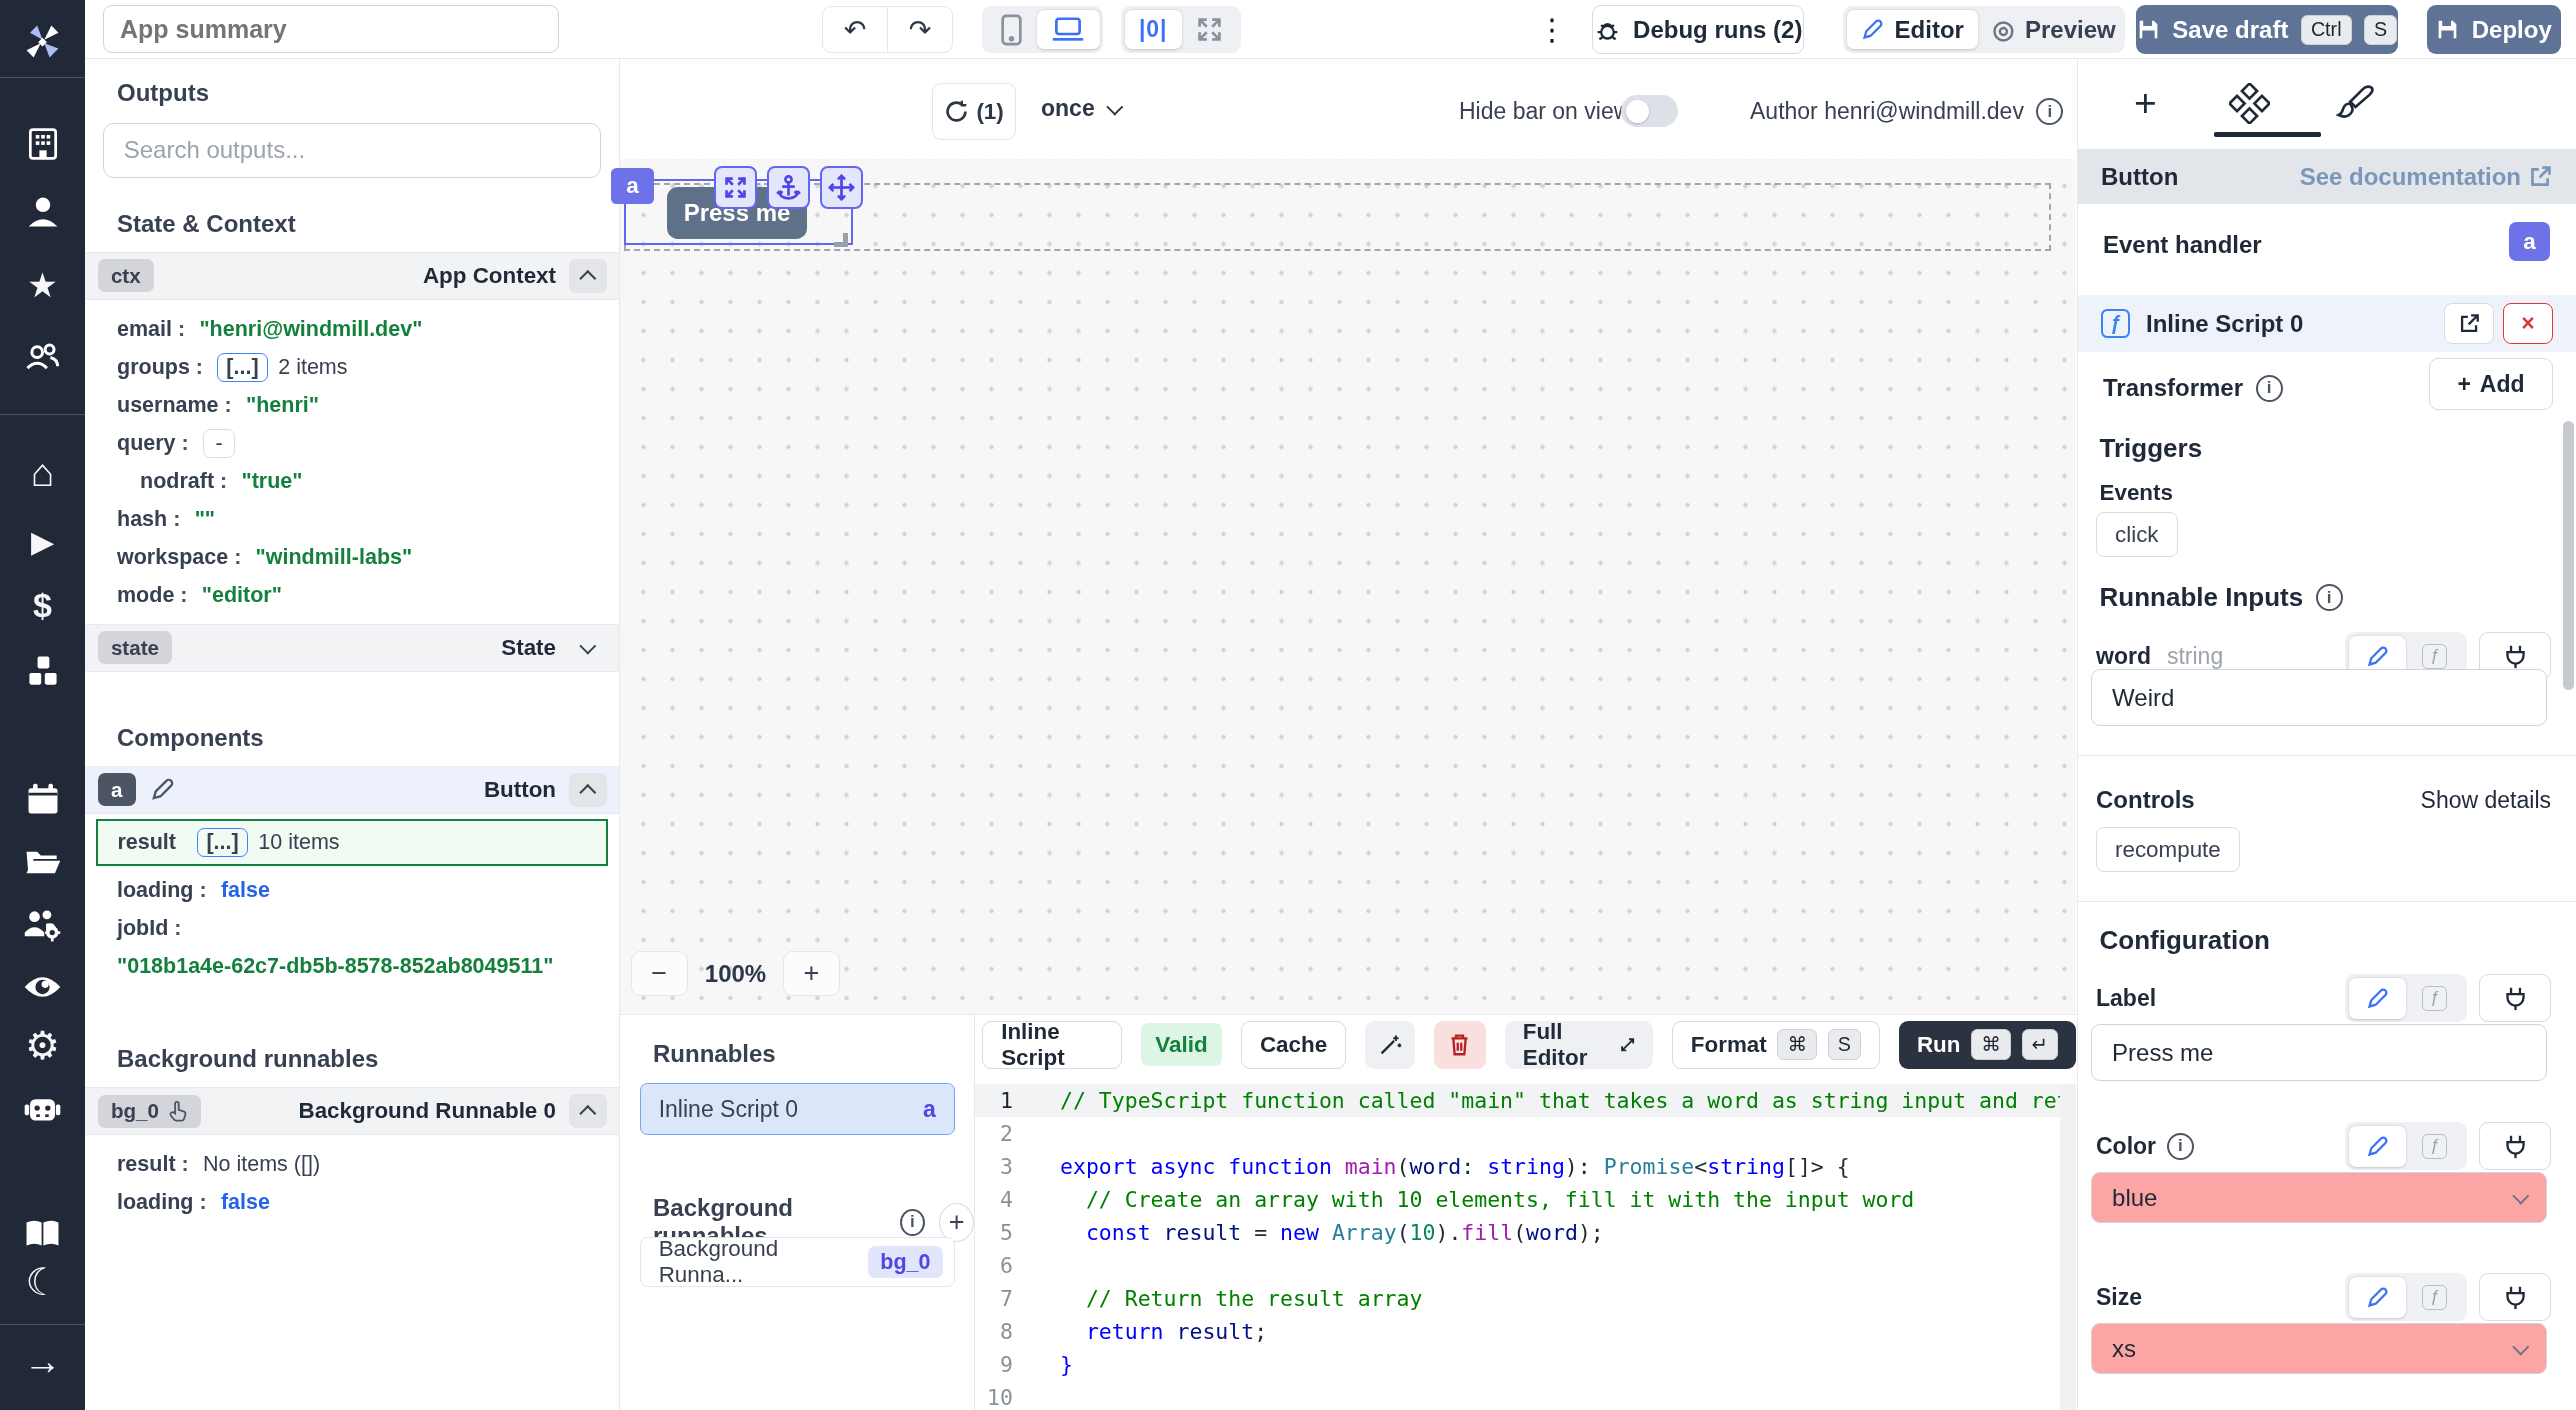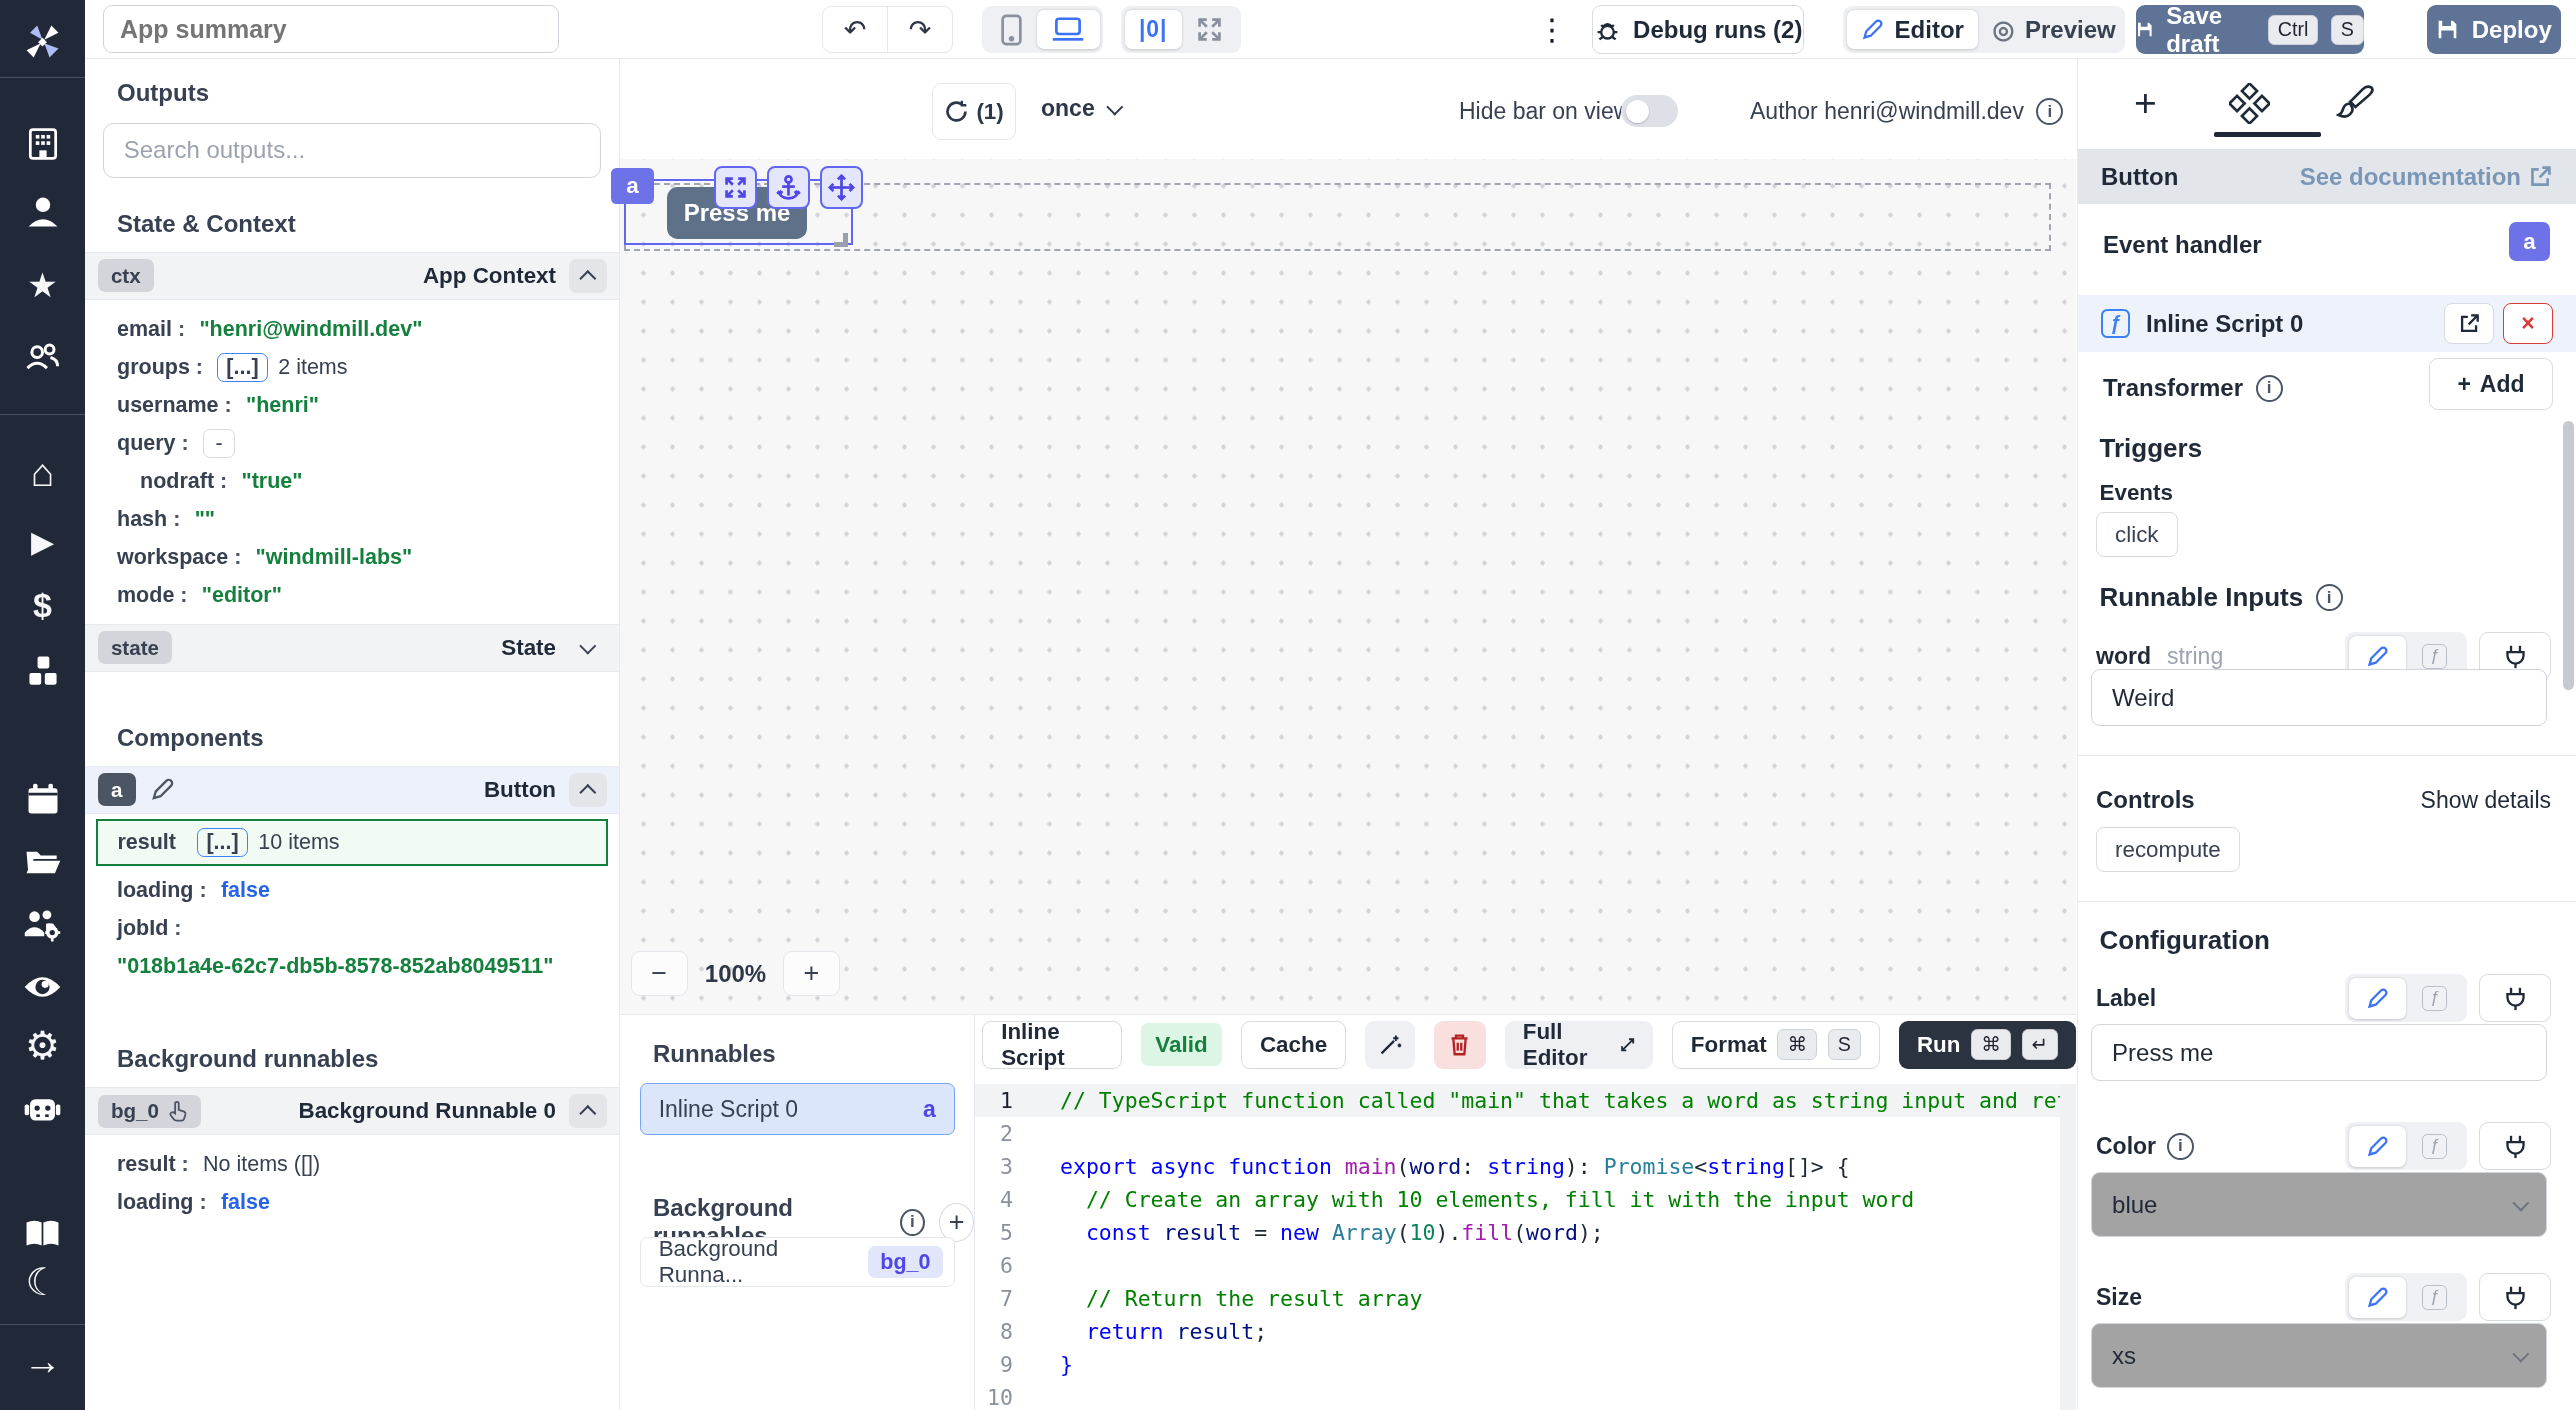--- a/index.html
+++ b/index.html
@@ -123,21 +123,21 @@
   .pill{border:1.8px solid #d6dae1;border-radius:8px;background:#fff;display:inline-flex;align-items:center;justify-content:center;font-size:22.4px;color:#374151;padding:0 18px;height:45px}
   .field-row{position:absolute;left:18px;right:25px;display:flex;align-items:center}
   .field-name{font-size:23px;font-weight:700;color:#1f2937;display:flex;align-items:center;gap:10.7px}
   .type-gray{color:#9ca3af;font-weight:400;margin-left:16px;font-size:23px}
   .tgl-group{margin-left:auto;background:#f0f1f4;border-radius:9px;display:flex;align-items:center;padding:3.6px;height:48px}
   .tgl{width:57px;height:41px;border-radius:7.2px;display:flex;align-items:center;justify-content:center}
   .tgl.active{background:#fff;box-shadow:0 0.9px 2.7px rgba(0,0,0,.18)}
   .tgl .fsym{color:#9aa2ad;border:1.8px solid #b9bfc8;border-radius:5.4px;width:25px;height:25px;font-size:17px;font-style:italic;display:flex;align-items:center;justify-content:center}
   .plug-btn{width:72px;height:48px;border:1.8px solid #d6dae1;border-radius:9px;background:#fff;display:flex;align-items:center;justify-content:center;margin-left:12.5px}
   .text-input{position:absolute;left:13.4px;right:29px;height:57px;border:1.8px solid #d1d5db;border-radius:9px;font-size:24px;color:#1f2937;padding:0 19.7px;font-family:"Liberation Sans",sans-serif;background:#fff}
-  .select{position:absolute;left:13.4px;right:29px;height:65px;border:1.8px solid #d1d5db;border-radius:9px;font-size:24px;color:#1f2937;display:flex;align-items:center;padding:0 19.7px;background:#a3a3a3}
+  .select{position:absolute;left:13.4px;right:29px;height:51px;border:1.8px solid #d1d5db;border-radius:9px;font-size:24px;color:#1f2937;display:flex;align-items:center;padding:0 19.7px;background:#fca5a5}
   .select .chv{margin-left:auto;border-color:#6b7280}
   .divider{position:absolute;left:0;width:100%;border-top:1.8px solid #e7e9ee}
   .scroll-thumb{position:absolute;right:1.8px;top:362px;width:11.6px;height:269px;background:#c6c9cf;border-radius:5.4px}
 </style>
 </head>
 <body>
 
 <div id="app">
 
   <nav id="sidebar">
@@ -306,21 +306,21 @@
         <svg width="23" height="23" viewBox="0 0 26 26" fill="none" stroke="#3b72f6" stroke-width="2.6">
             <path d="M4 22 l2-7 L17 4 a3 3 0 0 1 5 5 L11 20 z"></path>
           </svg>
         <span>Editor</span>
       </div>
       <div class="seg" style="gap:10.7px;font-size:24px;font-weight:700;color:#374151">
         <span style="font-size:25px;color:#6b7280">◎</span>
         <span>Preview</span>
       </div>
     </div>
-    <div class="top-btn blue-btn" style="left:2051px;width:228px;justify-content:center">
+    <div class="top-btn blue-btn" style="left:2051px;width:262px;justify-content:center">
       <svg width="23" height="23" viewBox="0 0 26 26" fill="#fff">
           <path d="M3 3 h16 l4 4 v16 h-20 z M7 3 h10 v6 h-10 z M6 14 h14 v9 h-14 z" fill-rule="evenodd"></path>
         </svg>
       <span>Save draft</span>
       <span class="kbd">Ctrl</span>
       <span class="kbd">S</span>
     </div>
     <div class="top-btn blue-btn" style="left:2342px;width:134px;justify-content:center">
       <svg width="23" height="23" viewBox="0 0 26 26" fill="#fff">
           <path d="M3 3 h16 l4 4 v16 h-20 z M7 3 h10 v6 h-10 z M6 14 h14 v9 h-14 z" fill-rule="evenodd"></path>

